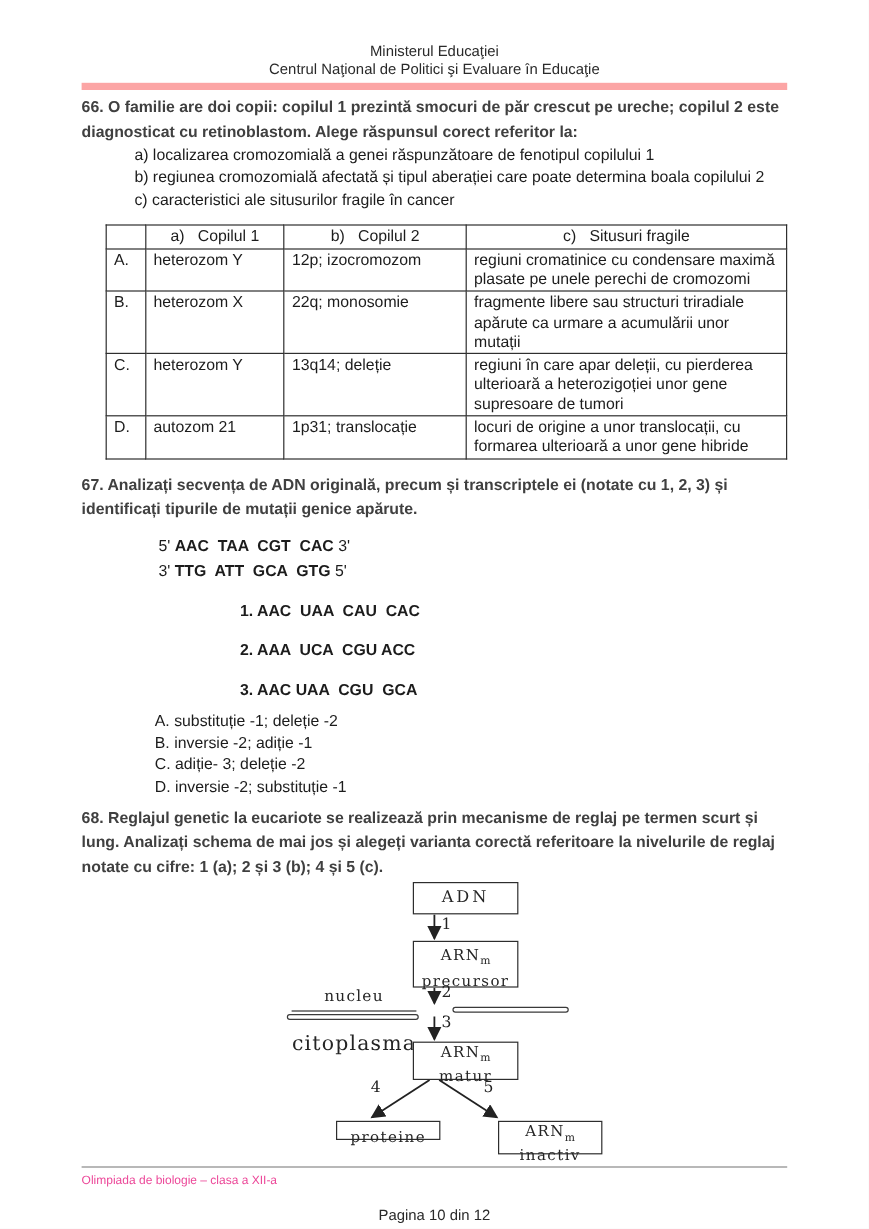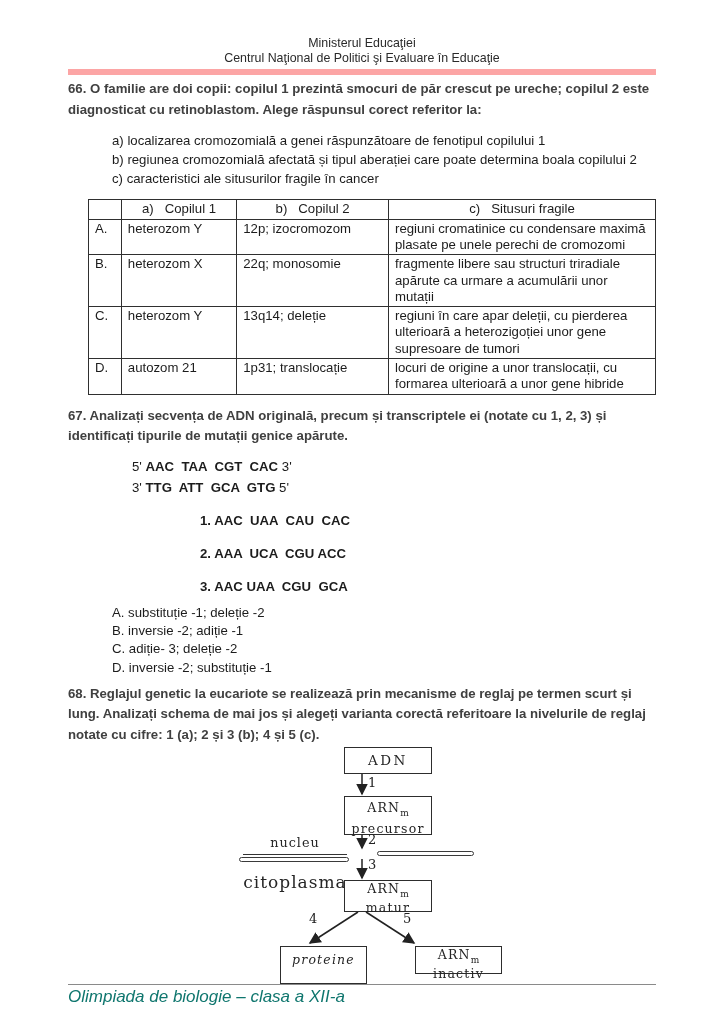--- a/index.html
+++ b/index.html
@@ -10,59 +10,59 @@
     font-size:13.2px;
   }
   
   .doc-header { padding-top:36px; text-align:center; font-size:12.4px; line-height:15px;
     color:#2a2a2a; border-bottom:6px solid #fca5a5; padding-bottom:3px; }
   
   .statement { font-weight:700; line-height:20.5px; margin-top:4px; color:#404040; }
   .q67-st { margin-top:11px; }
   .q68-st { margin-top:7px; line-height:20.4px; }
   
-  .sub-items { margin-top:12px; margin-left:44px; line-height:18.8px; }
+  .sub-items { margin-top:0; margin-left:44px; line-height:18.8px; }
   
   table.q66 { border-collapse:collapse; margin-top:11px; margin-left:20px; table-layout:fixed; }
   table.q66 th, table.q66 td { border:1px solid #2f2f2f; padding:1px 6px; vertical-align:top;
     font-weight:400; font-size:13.2px; line-height:16.3px; text-align:left; }
   table.q66 th { text-align:center; white-space:pre; }
   col.c-letter { width:33px; } col.c-one { width:116px; } col.c-two { width:153px; } col.c-three { width:270px; }
   td.just { text-align:justify; }
   
   .seq-block { margin-left:64px; margin-top:9px; }
   .seq-line { line-height:21px; white-space:pre; font-weight:700; }
   .seq-line .endmark { font-weight:400; }
   .transcript { margin-left:132px; margin-top:12px; line-height:21px; white-space:pre; font-weight:700; }
-  .options { margin-top:7px; margin-left:44px; line-height:18.3px; }
+  .options { margin-top:7px; margin-left:61px; line-height:18.3px; }
   
   .diagram { position:relative; width:250px; height:228px; margin:2px auto 0 auto;
     font-family:"DejaVu Serif","Liberation Serif",serif; color:#252525; }
   .dbox { position:absolute; border:1.6px solid #2d2d2d; text-align:center;
     letter-spacing:1.2px; font-size:13px; background:#fff;margin-left:26px; }
   .dbox sub { font-size:9px; letter-spacing:0; }
   .box-adn { left:81px; top:0; width:88px; height:27px; line-height:24px; letter-spacing:2.5px; font-size:13.5px; }
   .box-prec { left:81px; top:49px; width:88px; height:39px; line-height:15.5px; padding-top:3px; font-size:12.5px; }
   .box-matur { left:81px; top:133px; width:88px; height:32px; line-height:14.5px; padding-top:1px; font-size:12.5px; }
-  .box-prot { left:17px; top:199px; width:87px; height:38px; line-height:25px; font-size:12.5px;font-style:italic; }
+  .box-prot { left:17px; top:199px; width:87px; height:16px; line-height:25px; font-size:12.5px; }
   .box-inactiv { left:152px; top:199px; width:87px; height:28px; line-height:13px; padding-top:1px; font-size:12.5px; }
   .arrow-label { position:absolute; font-size:13px; color:#222; }
   .al-1 { left:131px; top:28px; } .al-2 { left:131px; top:85px; } .al-3 { left:131px; top:110px; }
   .al-4 { left:72px; top:164px; } .al-5 { left:166px; top:164px; }
   .membrane-left { position:absolute; left:2px; top:89px; width:112px; }
   .nucleu { text-align:center; font-size:12.8px; letter-spacing:1px; border-bottom:1.4px solid #333;
     width:104px; margin-left:4px; padding-bottom:4px; line-height:14px; }
   .capsule { border:1.2px solid #3a3a3a; border-radius:4px; height:5px; margin-top:2px; width:110px; }
   .citoplasma { text-align:center; font-size:17px; letter-spacing:1px; line-height:15px; margin-top:13px; }
   .capsule-right { position:absolute; left:140px; top:104px; width:97px; height:5px;
     border:1.2px solid #3a3a3a; border-radius:4px; }
   .dsvg { position:absolute; left:0; top:0; }
   
   .footer-rule { border-top:1.3px solid #8a8a8a; margin-top:9px; }
-  .footer-left { font-size:17px; color:#0f766e; padding-top:4px; line-height:15px;font-style:italic; }
+  .footer-left { font-size:10px; color:#ec4899; padding-top:4px; line-height:15px; }
   .page-num { text-align:center; font-size:12.4px; color:#2a2a2a; margin-top:14px; }
 </style>
 </head>
 <body>
 
 <div class="page">
 
   <div class="doc-header">
     <div>Ministerul Educaţiei</div>
     <div>Centrul Naţional de Politici şi Evaluare în Educaţie</div>
@@ -179,14 +179,15 @@
 
     <div class="arrow-label al-1">1</div>
     <div class="arrow-label al-2">2</div>
     <div class="arrow-label al-3">3</div>
     <div class="arrow-label al-4">4</div>
     <div class="arrow-label al-5">5</div>
   </div>
 
   <div class="footer-rule"></div>
   <div class="footer-left">Olimpiada de biologie – clasa a XII-a</div>
+  <div class="page-num">Pagina 10 din 12</div>
 
 </div>
 
 </body></html>

